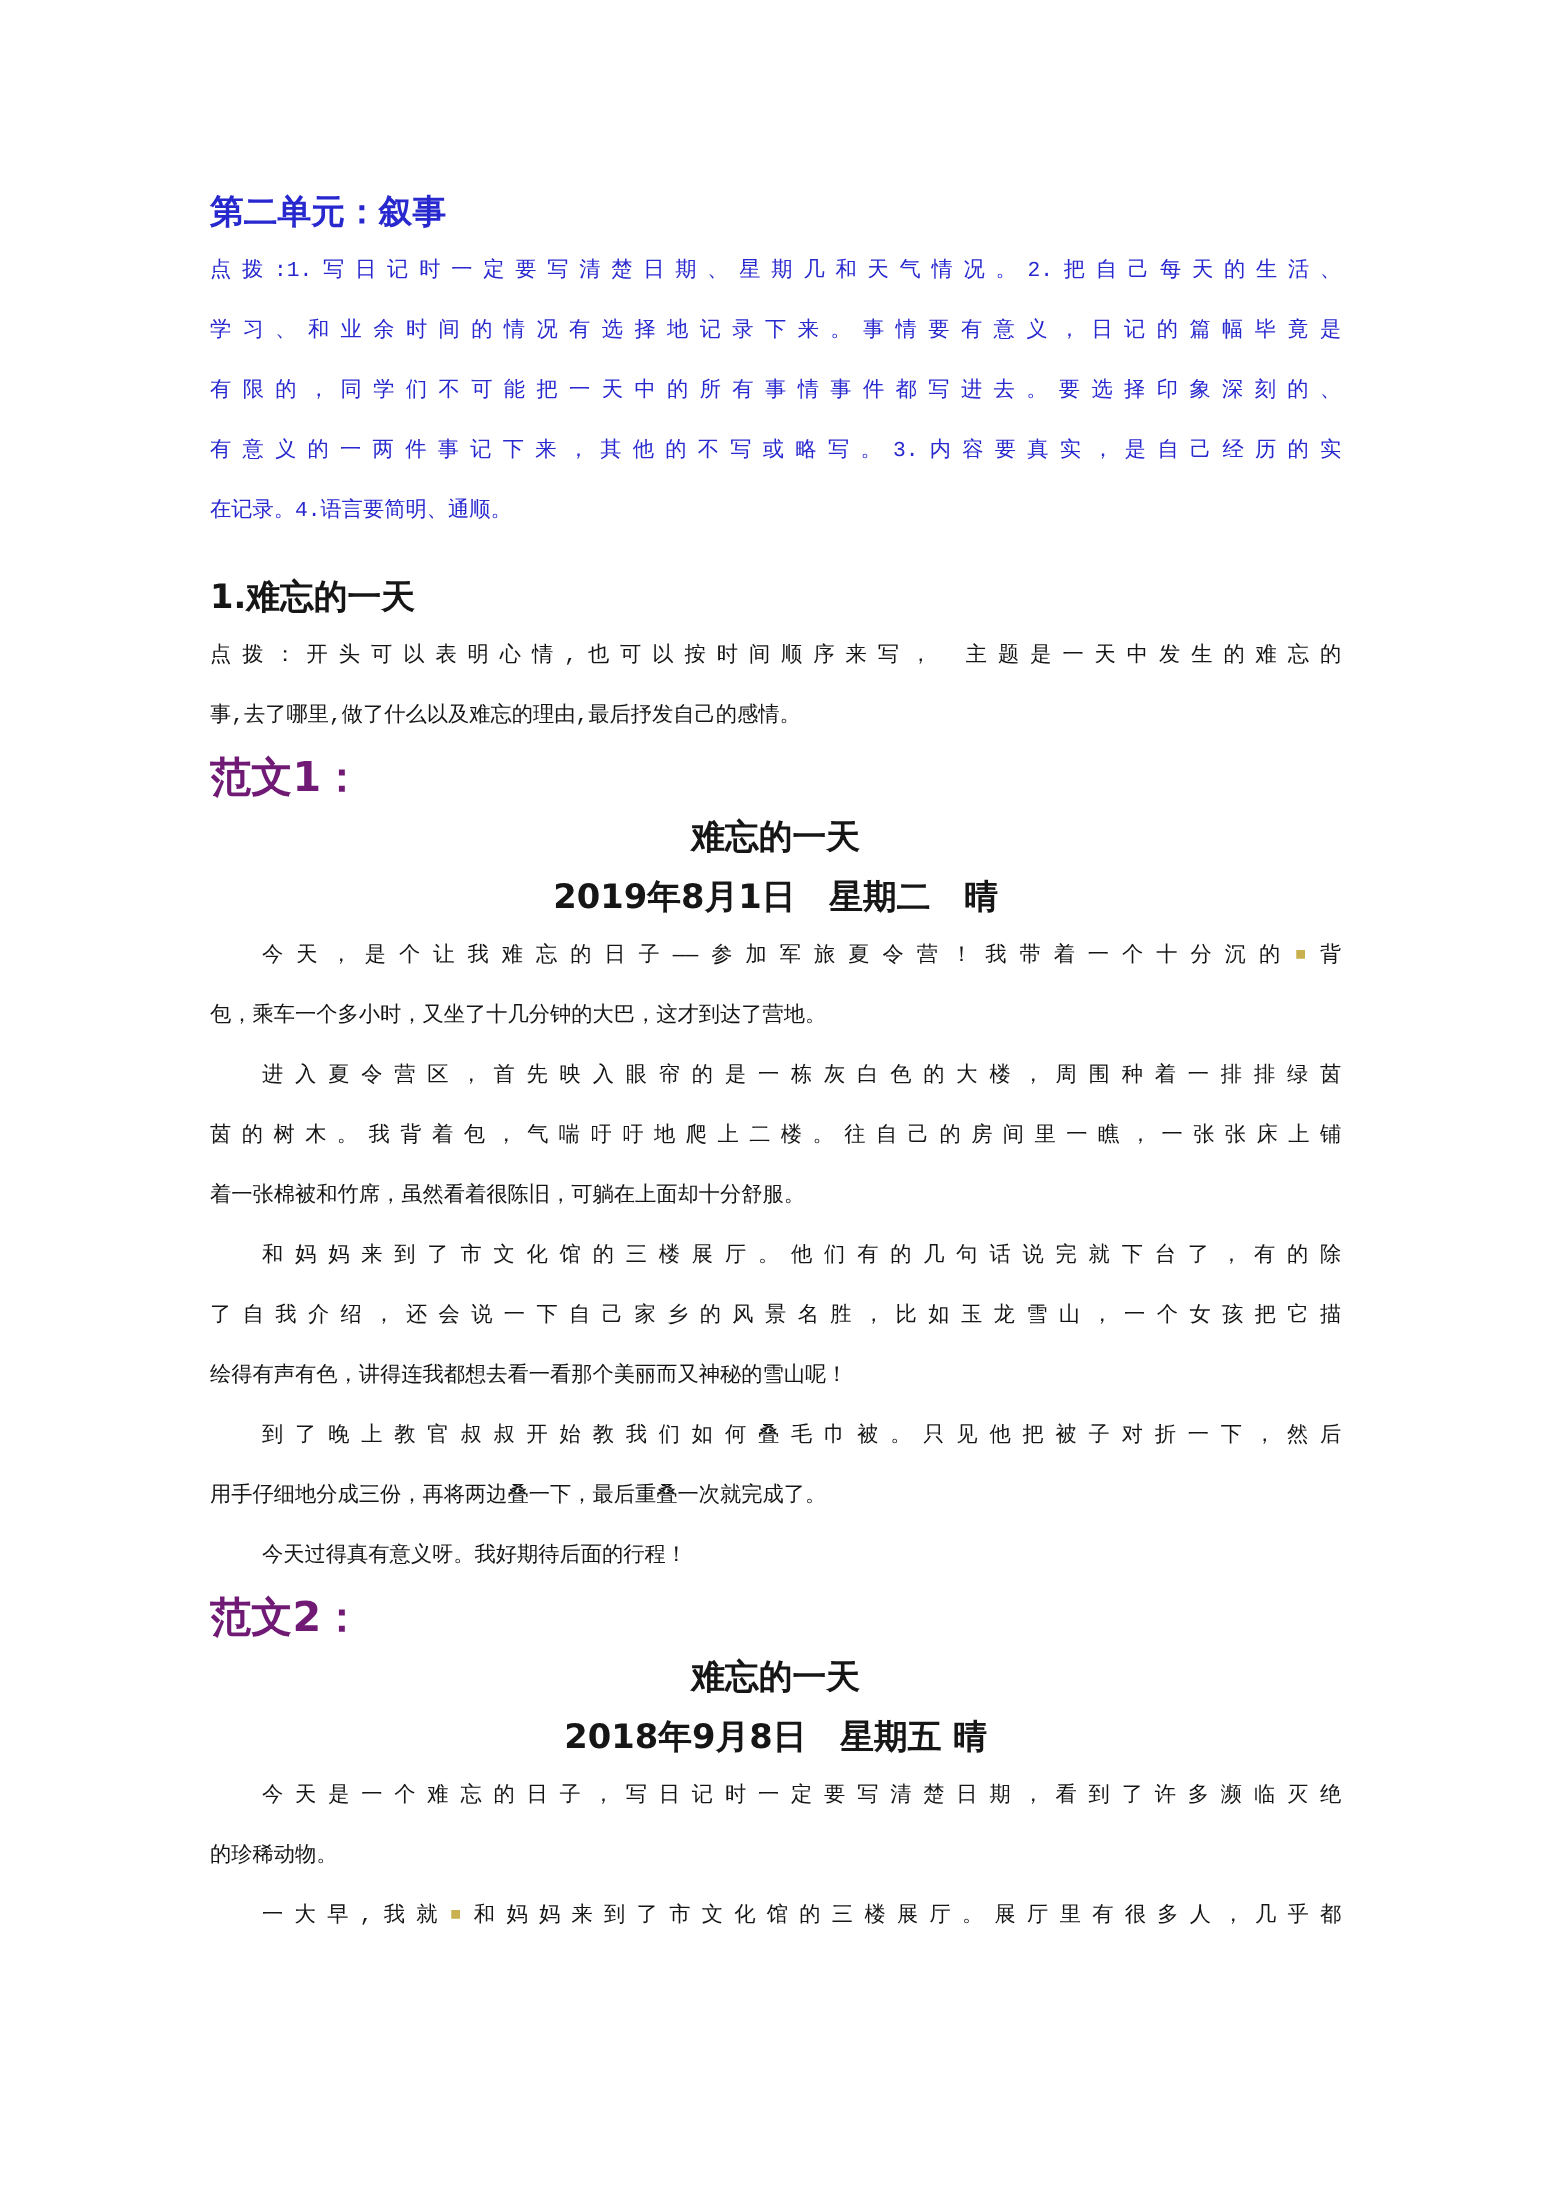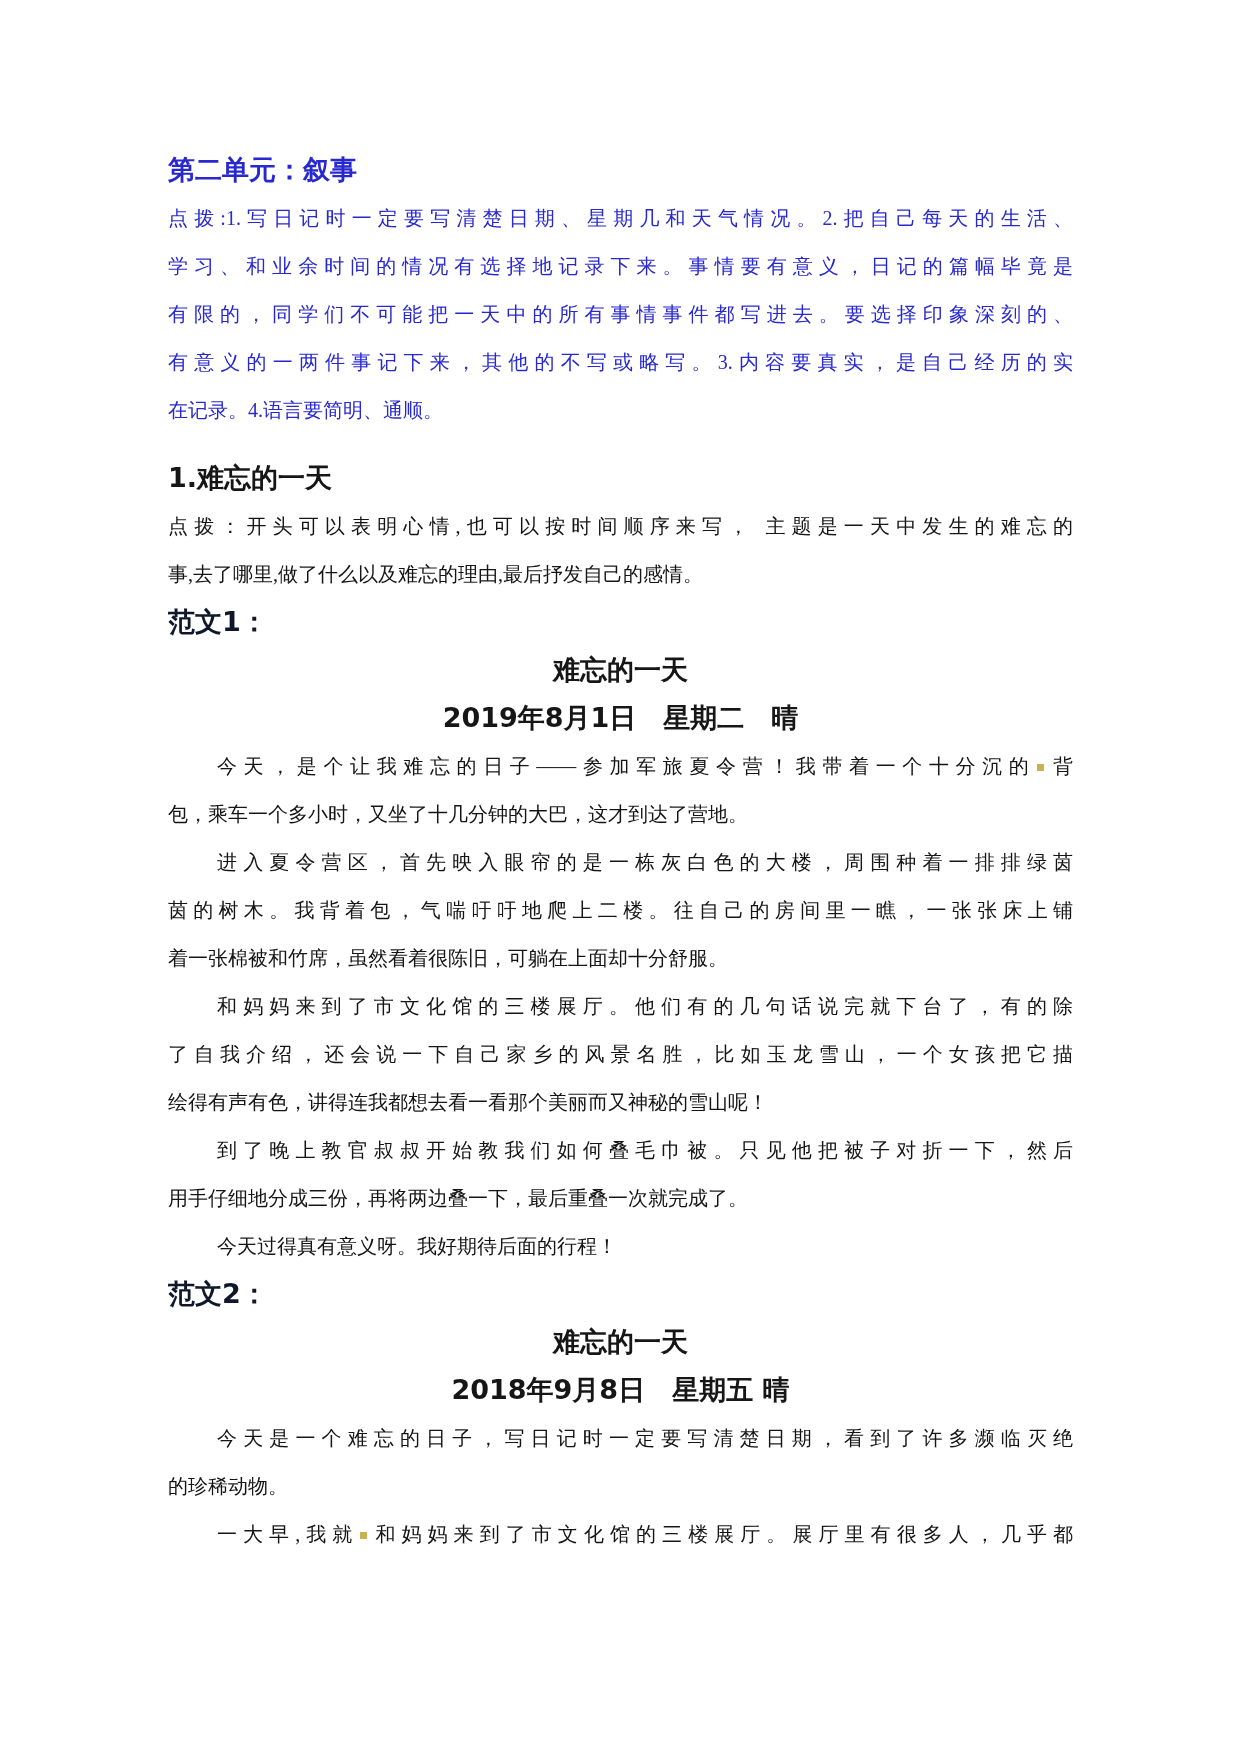--- a/index.html
+++ b/index.html
@@ -18,33 +18,33 @@
     margin:0;font-size:27px;line-height:48px;font-weight:bold;
     font-family:"DejaVu Sans","Liberation Sans",sans-serif;
     color:#2828cf;
   }
   .h-topic{
     margin:0;font-size:27px;line-height:48px;font-weight:bold;
     font-family:"DejaVu Sans","Liberation Sans",sans-serif;
     color:#161616;
   }
   .label{
-    font-size:27px;line-height:48px;font-weight:bold;
+    font-size:33px;line-height:48px;font-weight:bold;
     font-family:"DejaVu Sans","Liberation Sans",sans-serif;
-    color:#0f172a;
+    color:#701a75;
   }
   .center-title{
     font-size:27px;line-height:48px;font-weight:bold;text-align:center;
     font-family:"DejaVu Sans","Liberation Sans",sans-serif;
     color:#161616;
   }
   
   .para{
-    font-size:20px;line-height:48px;
-    font-family:Liberation Serif, serif;
+    font-size:17px;line-height:48px;
+    font-family:Liberation Mono, monospace;
     color:#151515;
   }
   .para.blue{color:#2828cf;}
   .tline{
     text-align:justify;
     text-align-last:justify;
     white-space:nowrap;
   }
   .tline.last{
     text-align-last:left;

